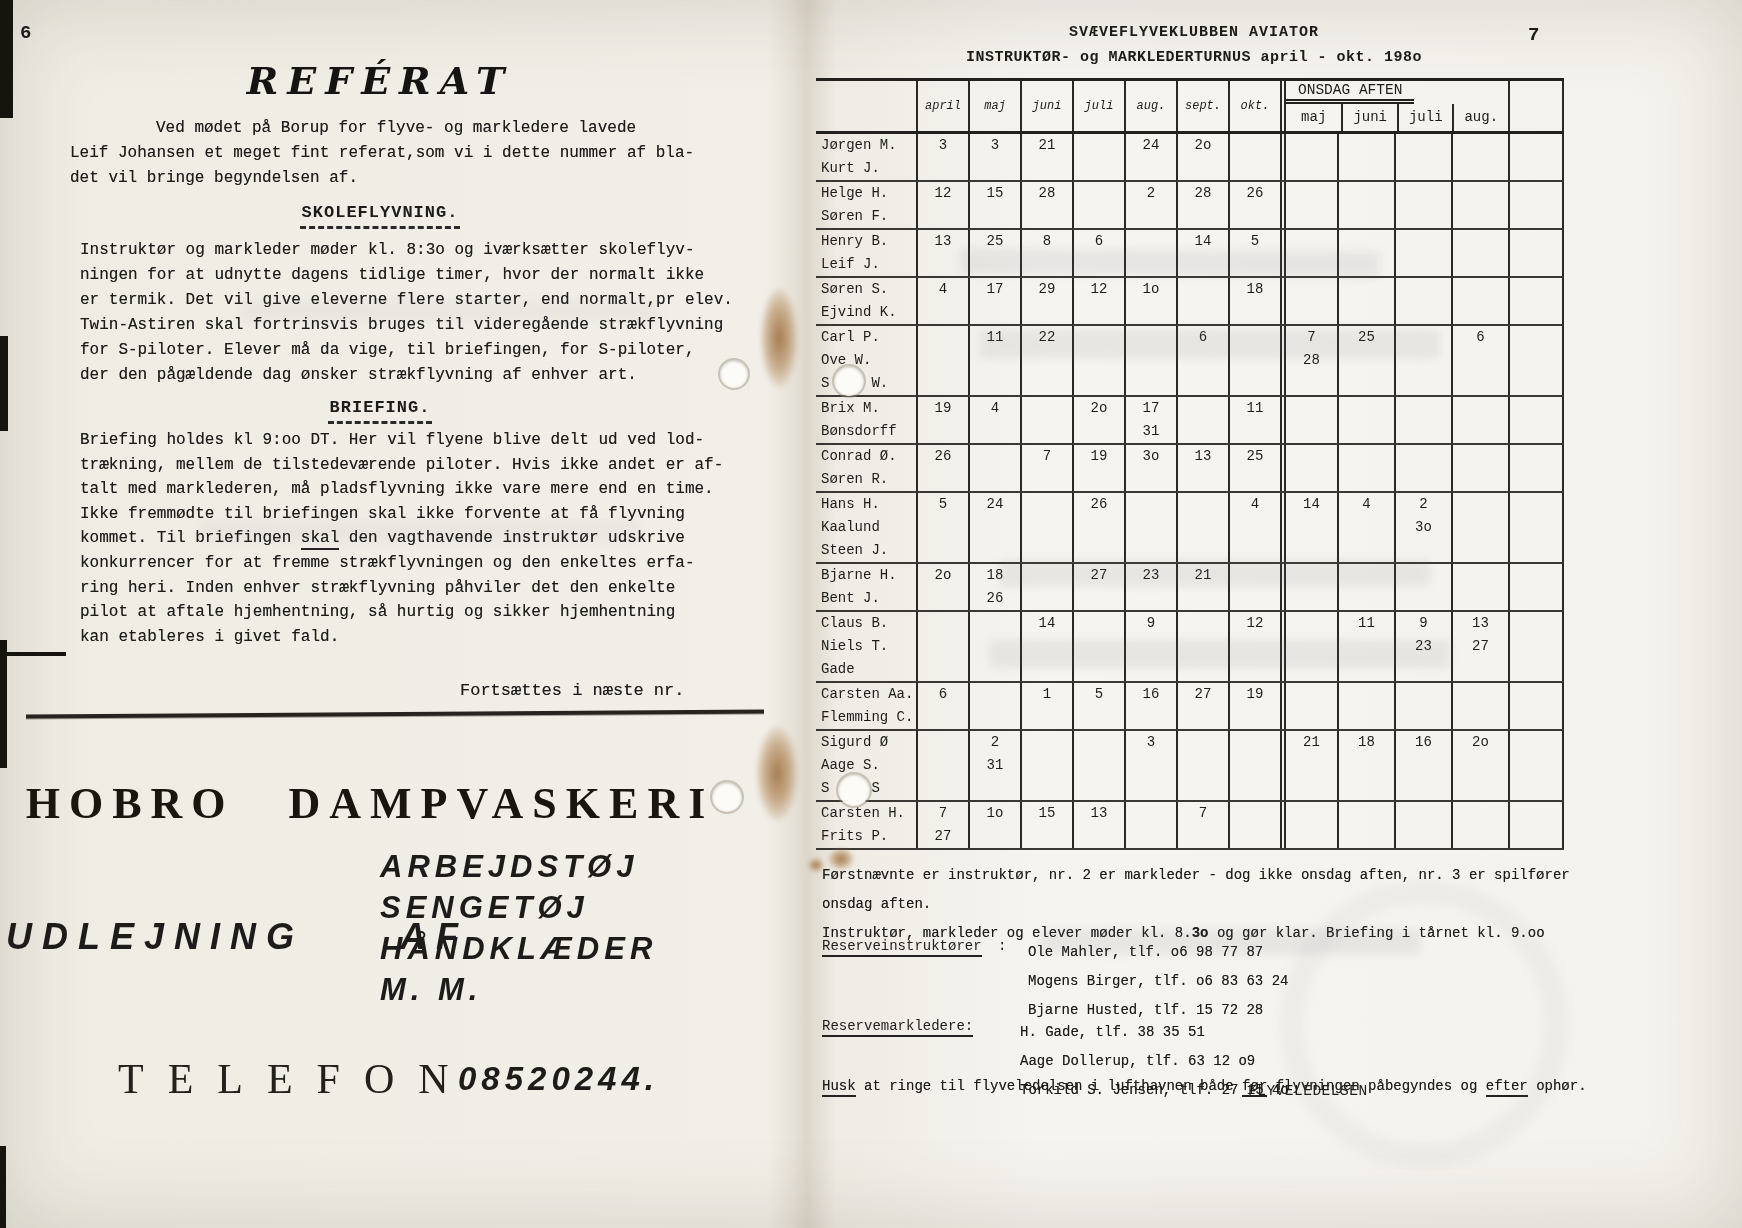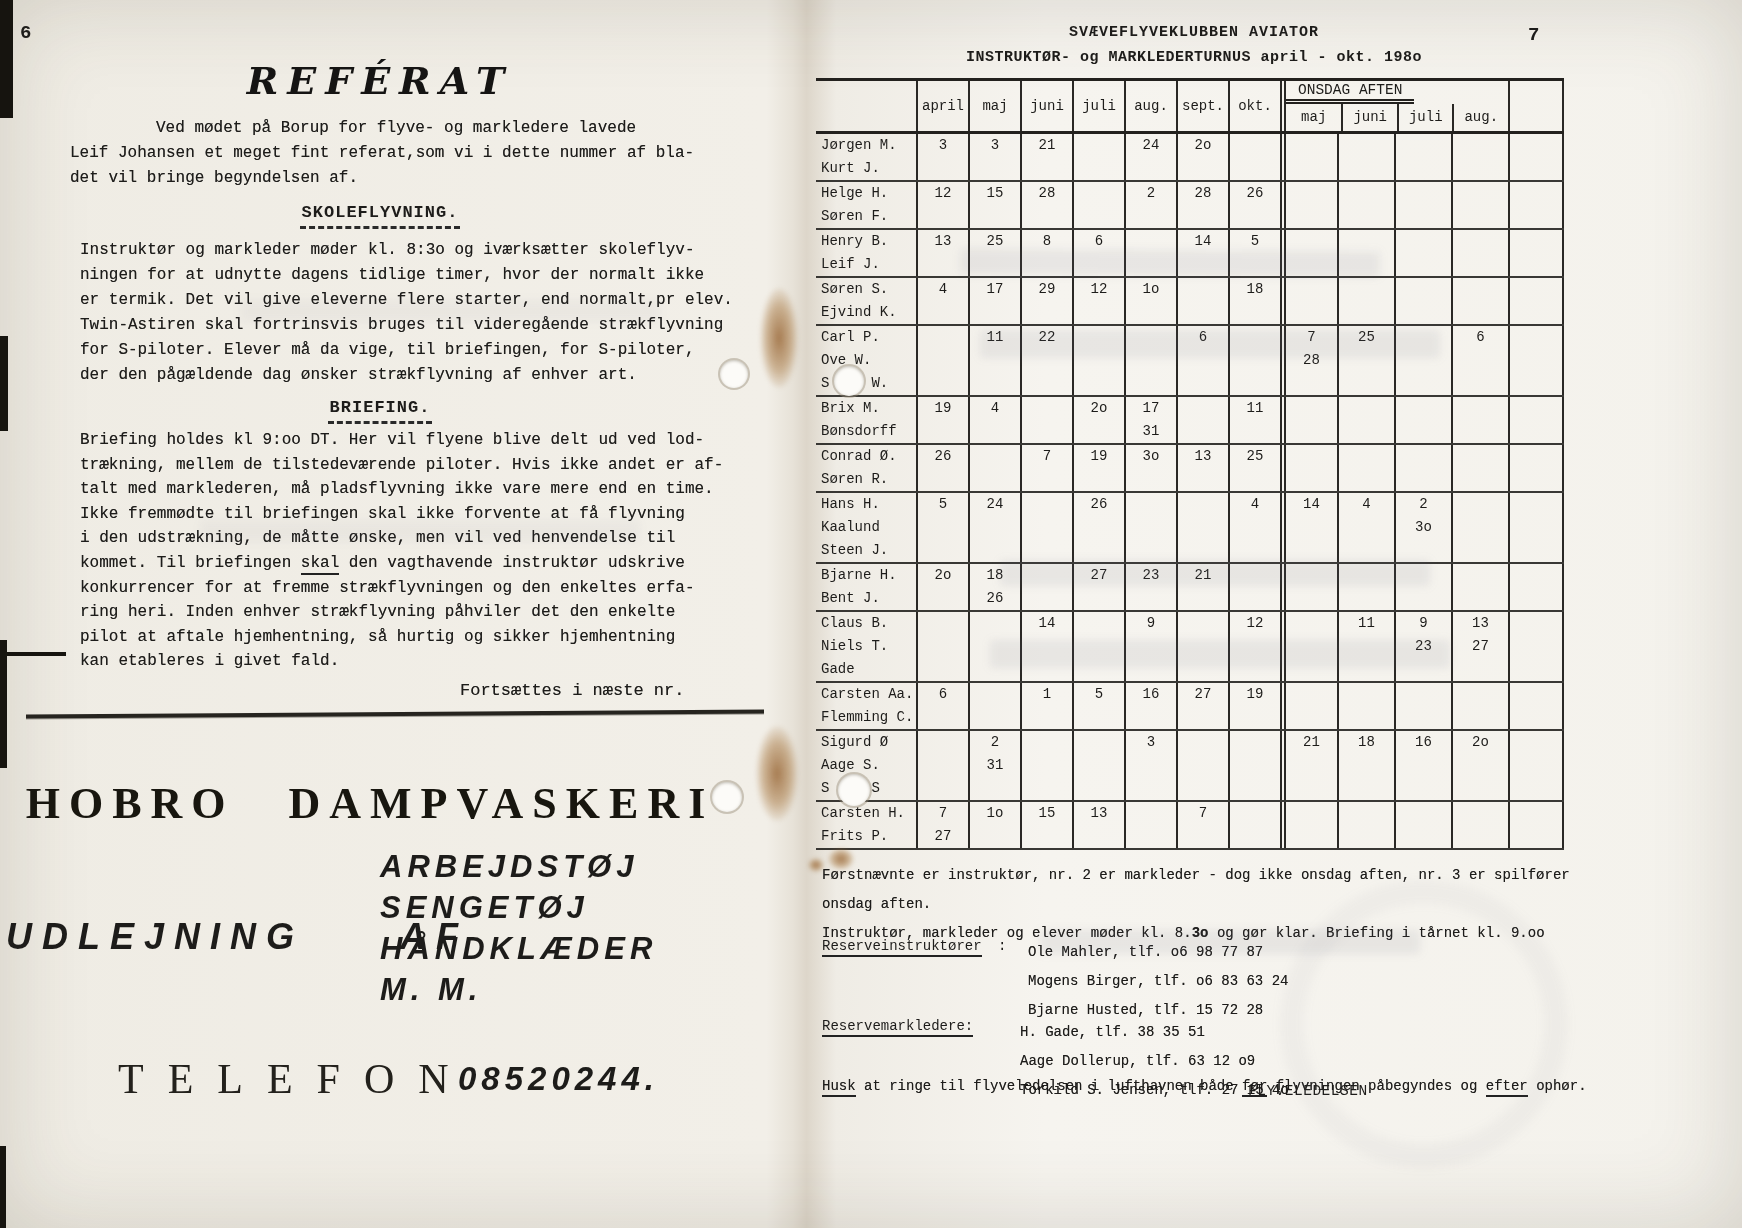--- a/index.html
+++ b/index.html
@@ -48,21 +48,21 @@
   #tbl{left:816px;top:78px;width:748px;font-size:14px;}
   #tbl *{box-sizing:border-box;}
   .trow{display:flex;border-bottom:2px solid rgba(37,35,32,.9);}
   .trow.hdr{border-top:3px solid #23211e;border-bottom:3px solid #23211e;height:56px;}
   .c-name{width:100px;padding-left:5px;}
   .c-m{width:52px;text-align:center;border-left:2px solid #2a2825;}
   .c-o1{border-left:6px double #2a2825;}
   .c-o{width:57px;text-align:center;border-left:2px solid #2a2825;}
   .c-t{width:46px;border-left:2px solid #2a2825;border-right:2px solid #2a2825;flex:1;}
   .cellline{height:23px;line-height:23px;white-space:pre;}
-  .hdr .c-m{display:flex;align-items:center;justify-content:center;font-size:14px;}
+  .hdr .c-m{display:flex;align-items:center;justify-content:center;font-size:12px;font-style:italic;}
   #onsdag-block{display:flex;flex-direction:column;}
   #onsdag-lbl{height:29px;display:flex;align-items:center;justify-content:flex-start;}
   #onsdag-lbl span{border-bottom:5px double #23211e;padding:0 12px 1px 12px;font-size:14.5px;}
   #onsdag-sub{display:flex;height:27px;}
   #onsdag-sub div{width:57px;text-align:center;line-height:27px;border-left:2px solid #2a2825;}
   #onsdag-sub div:first-child{border-left:none;}
   
   .rfoot{left:822px;font-size:14px;}
   .rfoot .line{font-size:14px;line-height:29px;}
   .rlabel{text-decoration:none;border-bottom:2px solid #222;padding-bottom:1px;font-size:14px;}
@@ -106,21 +106,20 @@
 
   <div class="abs heading-c" style="left:0;top:398px;">
     <span>BRIEFING.</span>
   </div>
 
   <div class="abs" id="para3">
       <div class="line"><span>Briefing holdes kl 9:oo DT. Her vil flyene blive delt ud ved lod-</span></div>
       <div class="line"><span>trækning, mellem de tilstedeværende piloter. Hvis ikke andet er af-</span></div>
       <div class="line"><span>talt med marklederen, må pladsflyvning ikke vare mere end en time.</span></div>
       <div class="line"><span>Ikke fremmødte til briefingen skal ikke forvente at få flyvning</span></div>
-      <div class="line"><span>i den udstrækning, de måtte ønske, men vil ved henvendelse til</span></div>
       <div class="line"><span>kommet. Til briefingen </span><span class="u">skal</span><span> den vagthavende instruktør udskrive</span></div>
       <div class="line"><span>konkurrencer for at fremme strækflyvningen og den enkeltes erfa-</span></div>
       <div class="line"><span>ring heri. Inden enhver strækflyvning påhviler det den enkelte</span></div>
       <div class="line"><span>pilot at aftale hjemhentning, så hurtig og sikker hjemhentning</span></div>
       <div class="line"><span>kan etableres i givet fald.</span></div>
     </div>
 
   <div class="abs line" id="continued">Fortsættes i næste nr.</div>
 
   <div class="abs" id="rule-left"></div>

